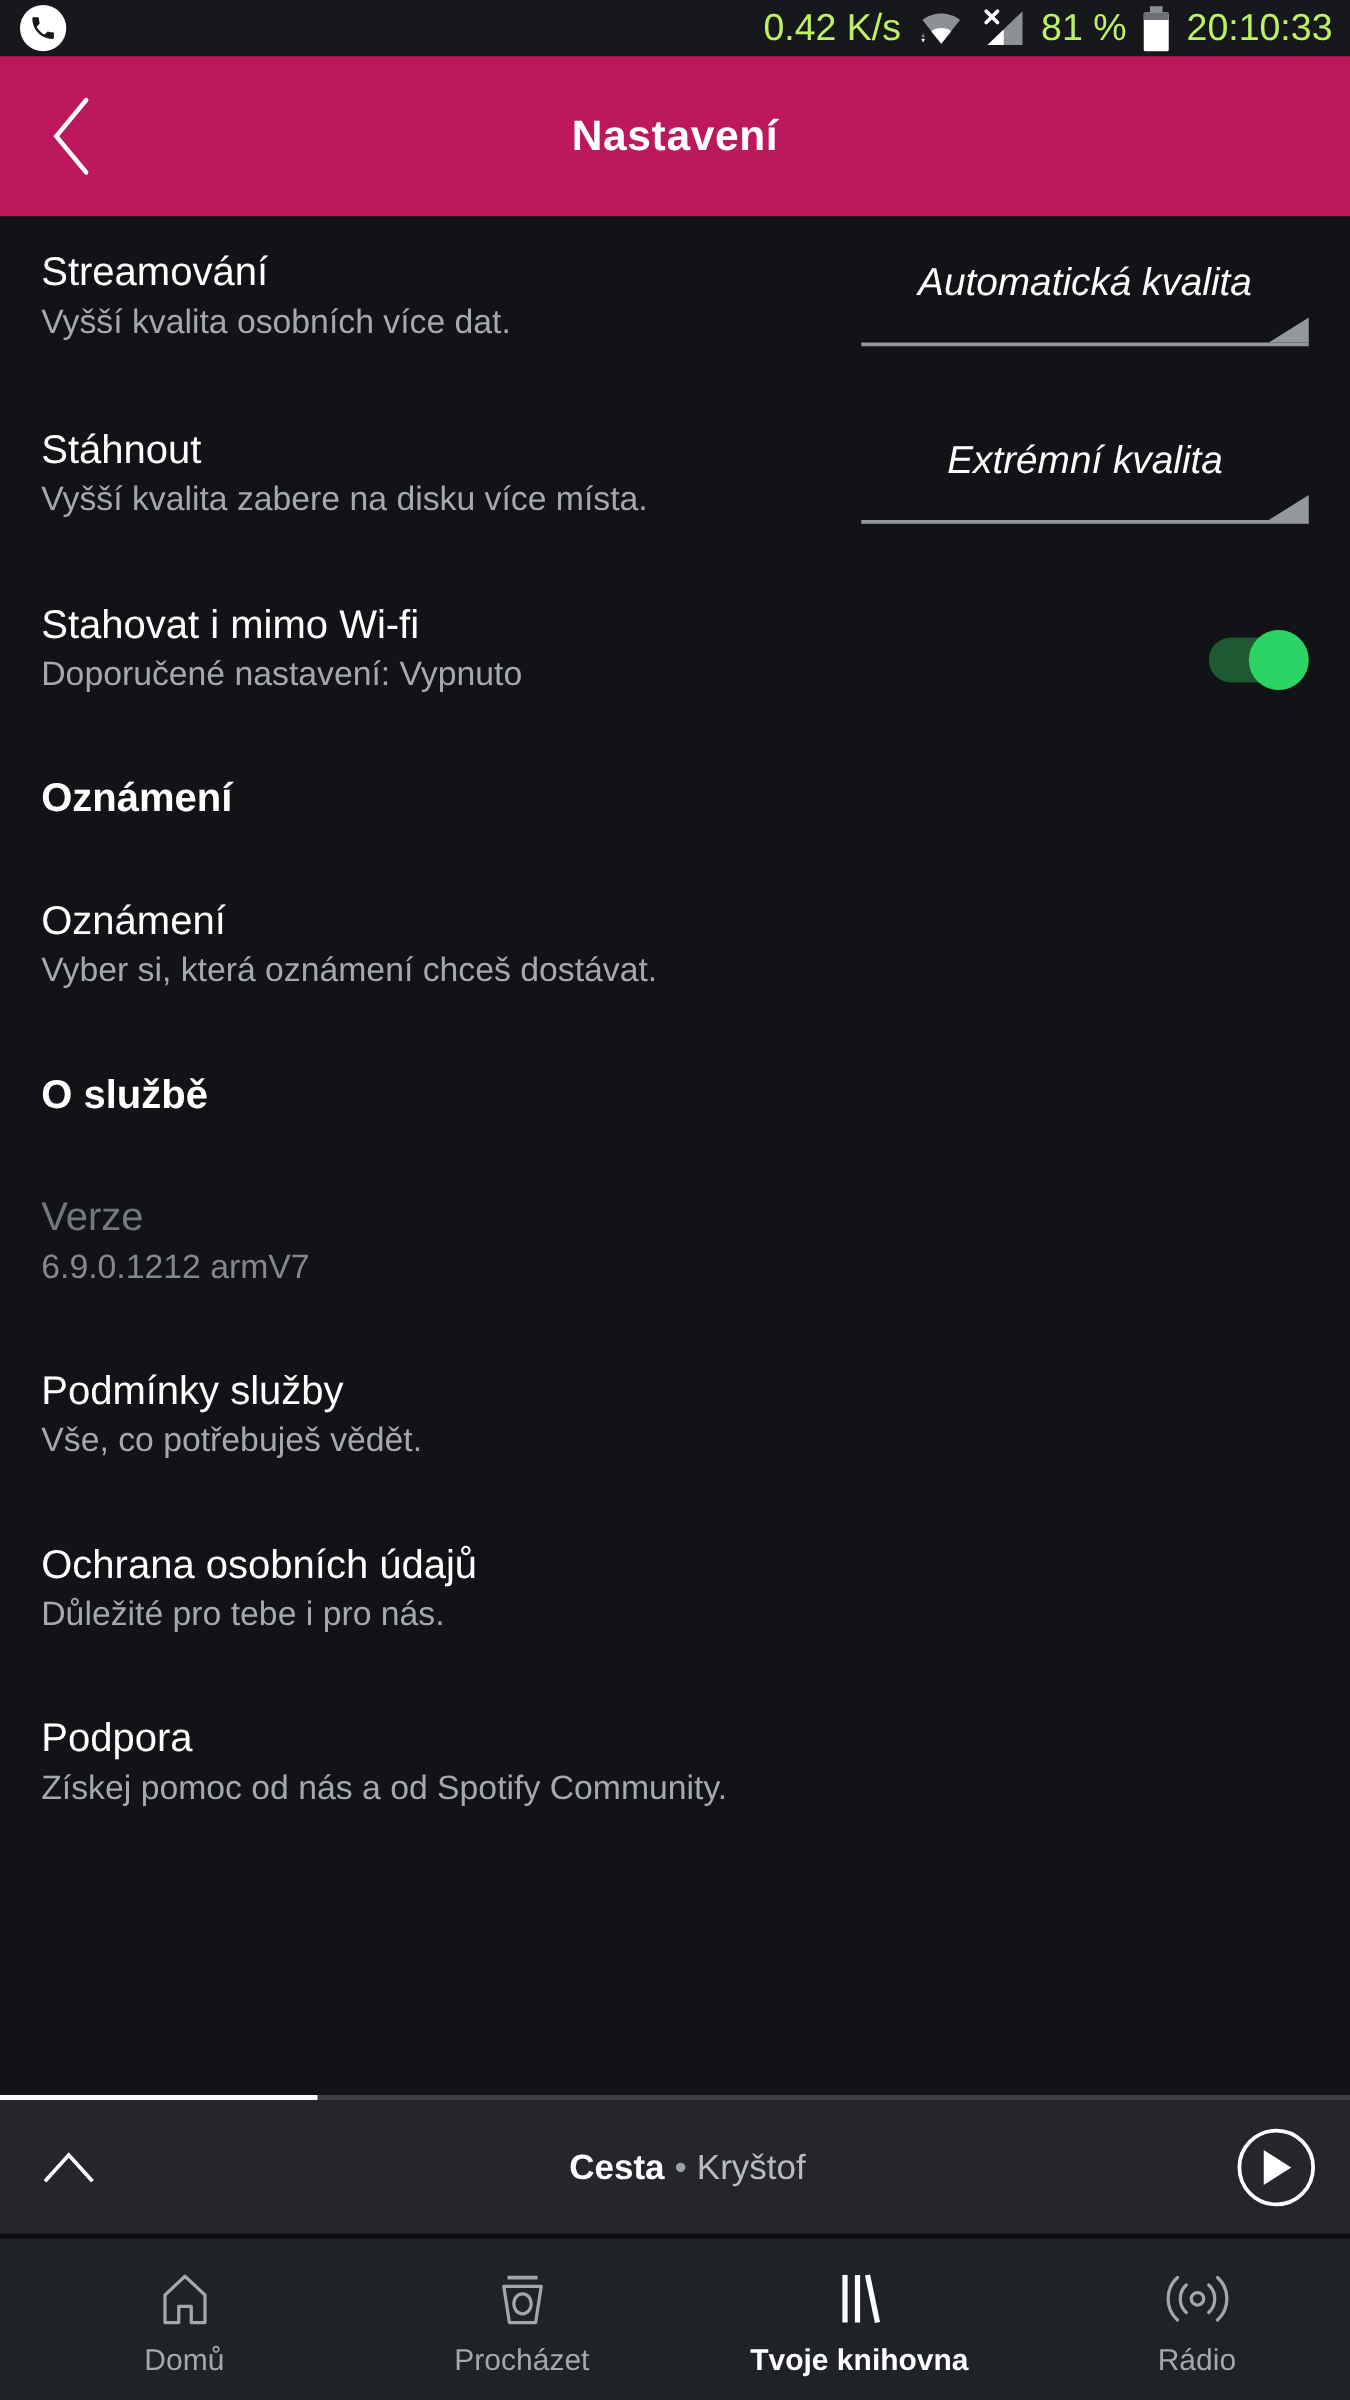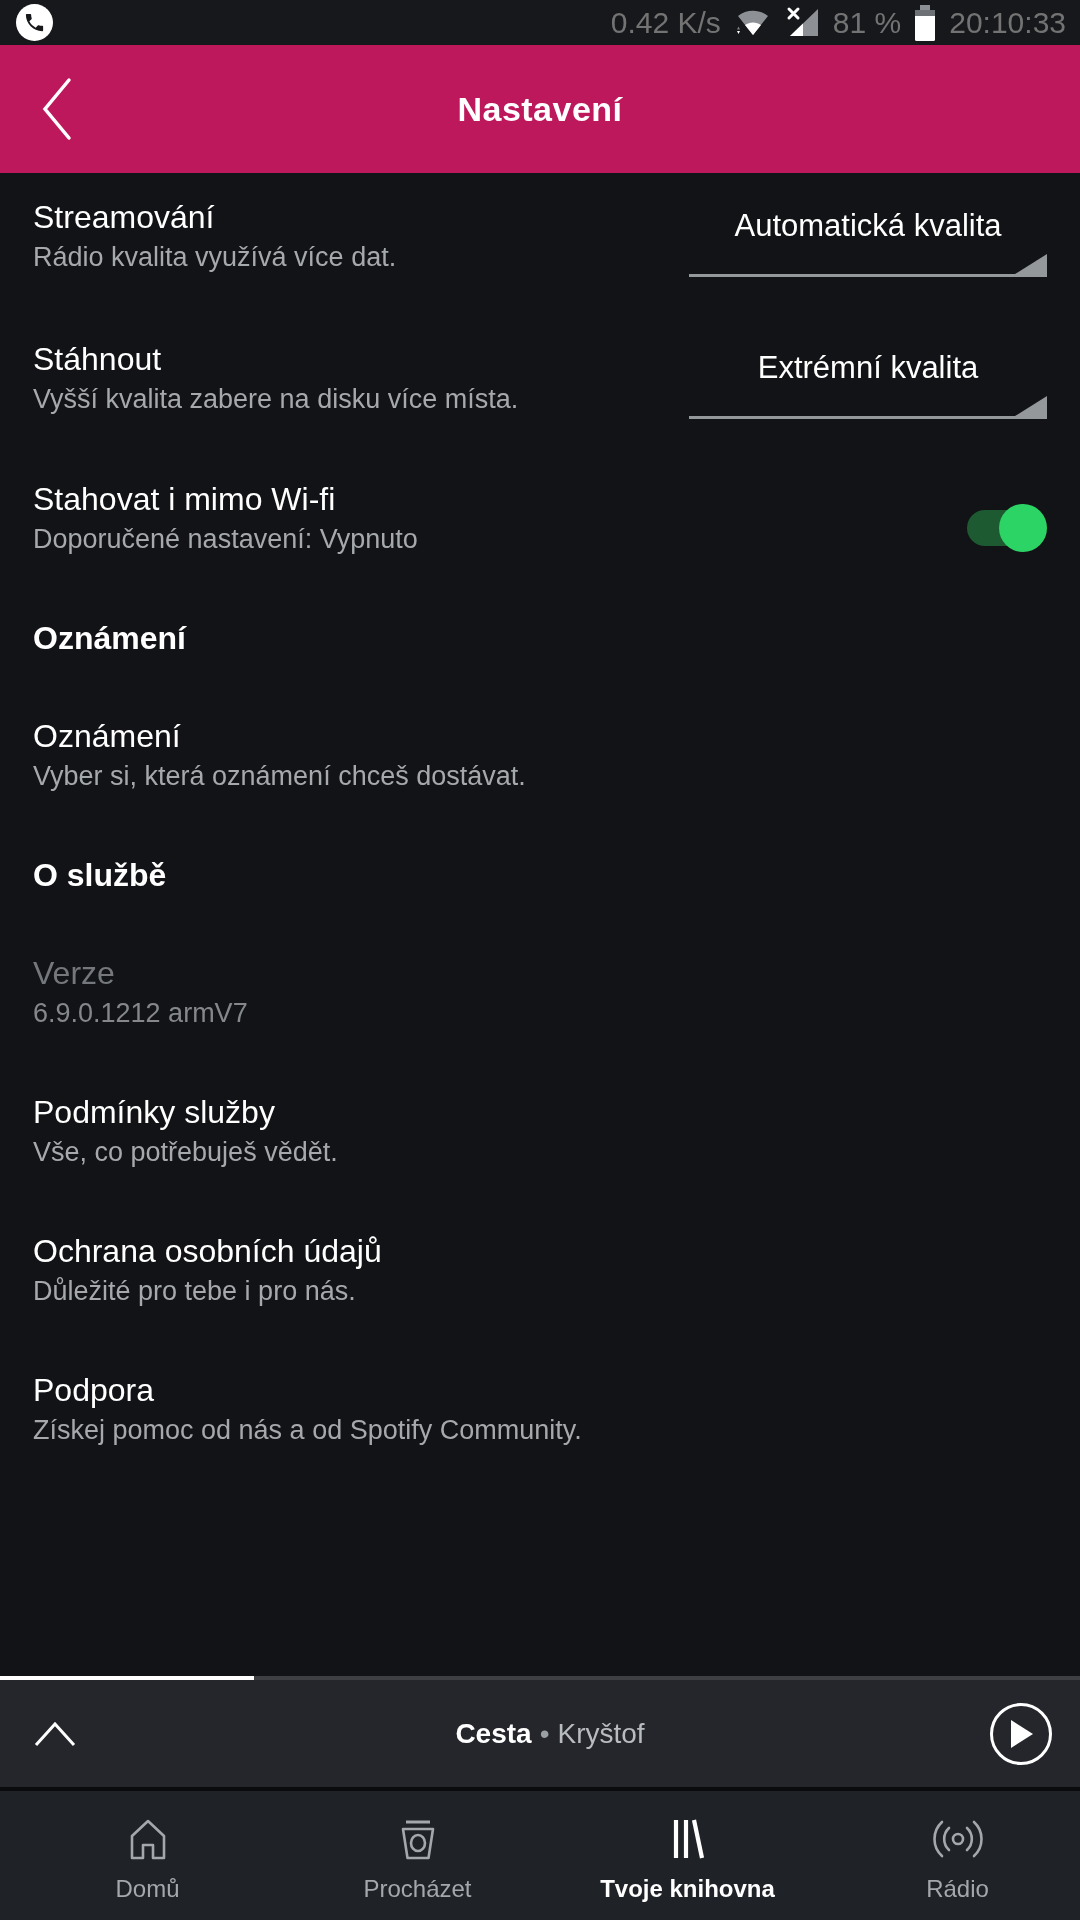--- a/index.html
+++ b/index.html
@@ -3,21 +3,21 @@
 <meta charset="utf-8">
 <style>
   * { margin:0; padding:0; box-sizing:border-box; }
   html,body { background:#000; }
   body { font-family:"Liberation Sans", sans-serif; }
   .phone { position:relative; width:1080px; height:1920px; background:#121316; overflow:hidden; }
 
   
   .status-bar { position:absolute; top:0; left:0; width:100%; height:45px; background:#17181b;
     display:flex; align-items:center; justify-content:flex-end; padding-right:14px; gap:12px;
-    color:#737373; font-size:30px; }
+    color:#bef264; font-size:30px; }
   .call-badge { position:absolute; left:16px; top:4px; width:37px; height:37px; border-radius:50%;
     background:#fff; display:flex; align-items:center; justify-content:center; }
   .call-badge svg { width:23px; height:23px; }
   .sb-icon { display:block; }
 
   
   .app-header { position:absolute; top:45px; left:0; width:100%; height:128px; background:#be185d;
     display:flex; align-items:center; justify-content:center; }
   .back-btn { position:absolute; left:22px; top:0; height:100%; width:70px;
     display:flex; align-items:center; justify-content:center; cursor:pointer; }
@@ -27,21 +27,21 @@
   .content { position:absolute; top:173px; left:0; width:100%; height:1503px; padding:21px 33px 0 33px; }
   .setting-row { display:flex; justify-content:space-between; align-items:center; margin-bottom:59px; }
   .row-title { color:#fff; font-size:32px; line-height:42px; }
   .row-sub { color:#a6a9ac; font-size:27px; line-height:38px; }
   .row-title.dim { color:#74787c; }
   .row-sub.dim { color:#84888c; }
   .section-title { color:#fff; font-size:32px; font-weight:bold; line-height:42px; margin:20px 0 56px 0; }
 
   
   .spinner { width:358px; margin-top:12px; cursor:pointer; flex-shrink:0; }
-  .spinner-value { color:#fff; font-size:31px; line-height:40px; text-align:center; }
+  .spinner-value { color:#fff; font-size:31px; line-height:40px; text-align:center;font-style:italic; }
   .spinner-line { position:relative; margin-top:28px; height:3px; background:#95989b; }
   .spinner-line::after { content:""; position:absolute; right:0; bottom:3px; width:0; height:0;
     border-left:32px solid transparent; border-bottom:20px solid #95989b; }
 
   
   .toggle { position:relative; width:78px; height:36px; margin-top:20px; margin-right:2px; cursor:pointer; flex-shrink:0; }
   .toggle-track { position:absolute; inset:0; border-radius:18px; background:#3c4043; }
   .toggle-thumb { position:absolute; top:-6px; left:-4px; width:48px; height:48px; border-radius:50%; background:#9aa0a6; }
   .toggle.on .toggle-track { background:#1d5a31; }
   .toggle.on .toggle-thumb { left:auto; right:-2px; background:#2bd465; }
@@ -109,21 +109,21 @@
       </svg>
     </div>
     <div class="page-title">Nastavení</div>
   </div>
 
   <div class="content">
 
     <div class="setting-row">
       <div>
         <div class="row-title">Streamování</div>
-        <div class="row-sub">Rádio kvalita využívá více dat.</div>
+        <div class="row-sub">Vyšší kvalita osobních více dat.</div>
       </div>
       <div class="spinner">
         <div class="spinner-value">Automatická kvalita</div>
         <div class="spinner-line"></div>
       </div>
     </div>
 
     <div class="setting-row">
       <div>
         <div class="row-title">Stáhnout</div>

